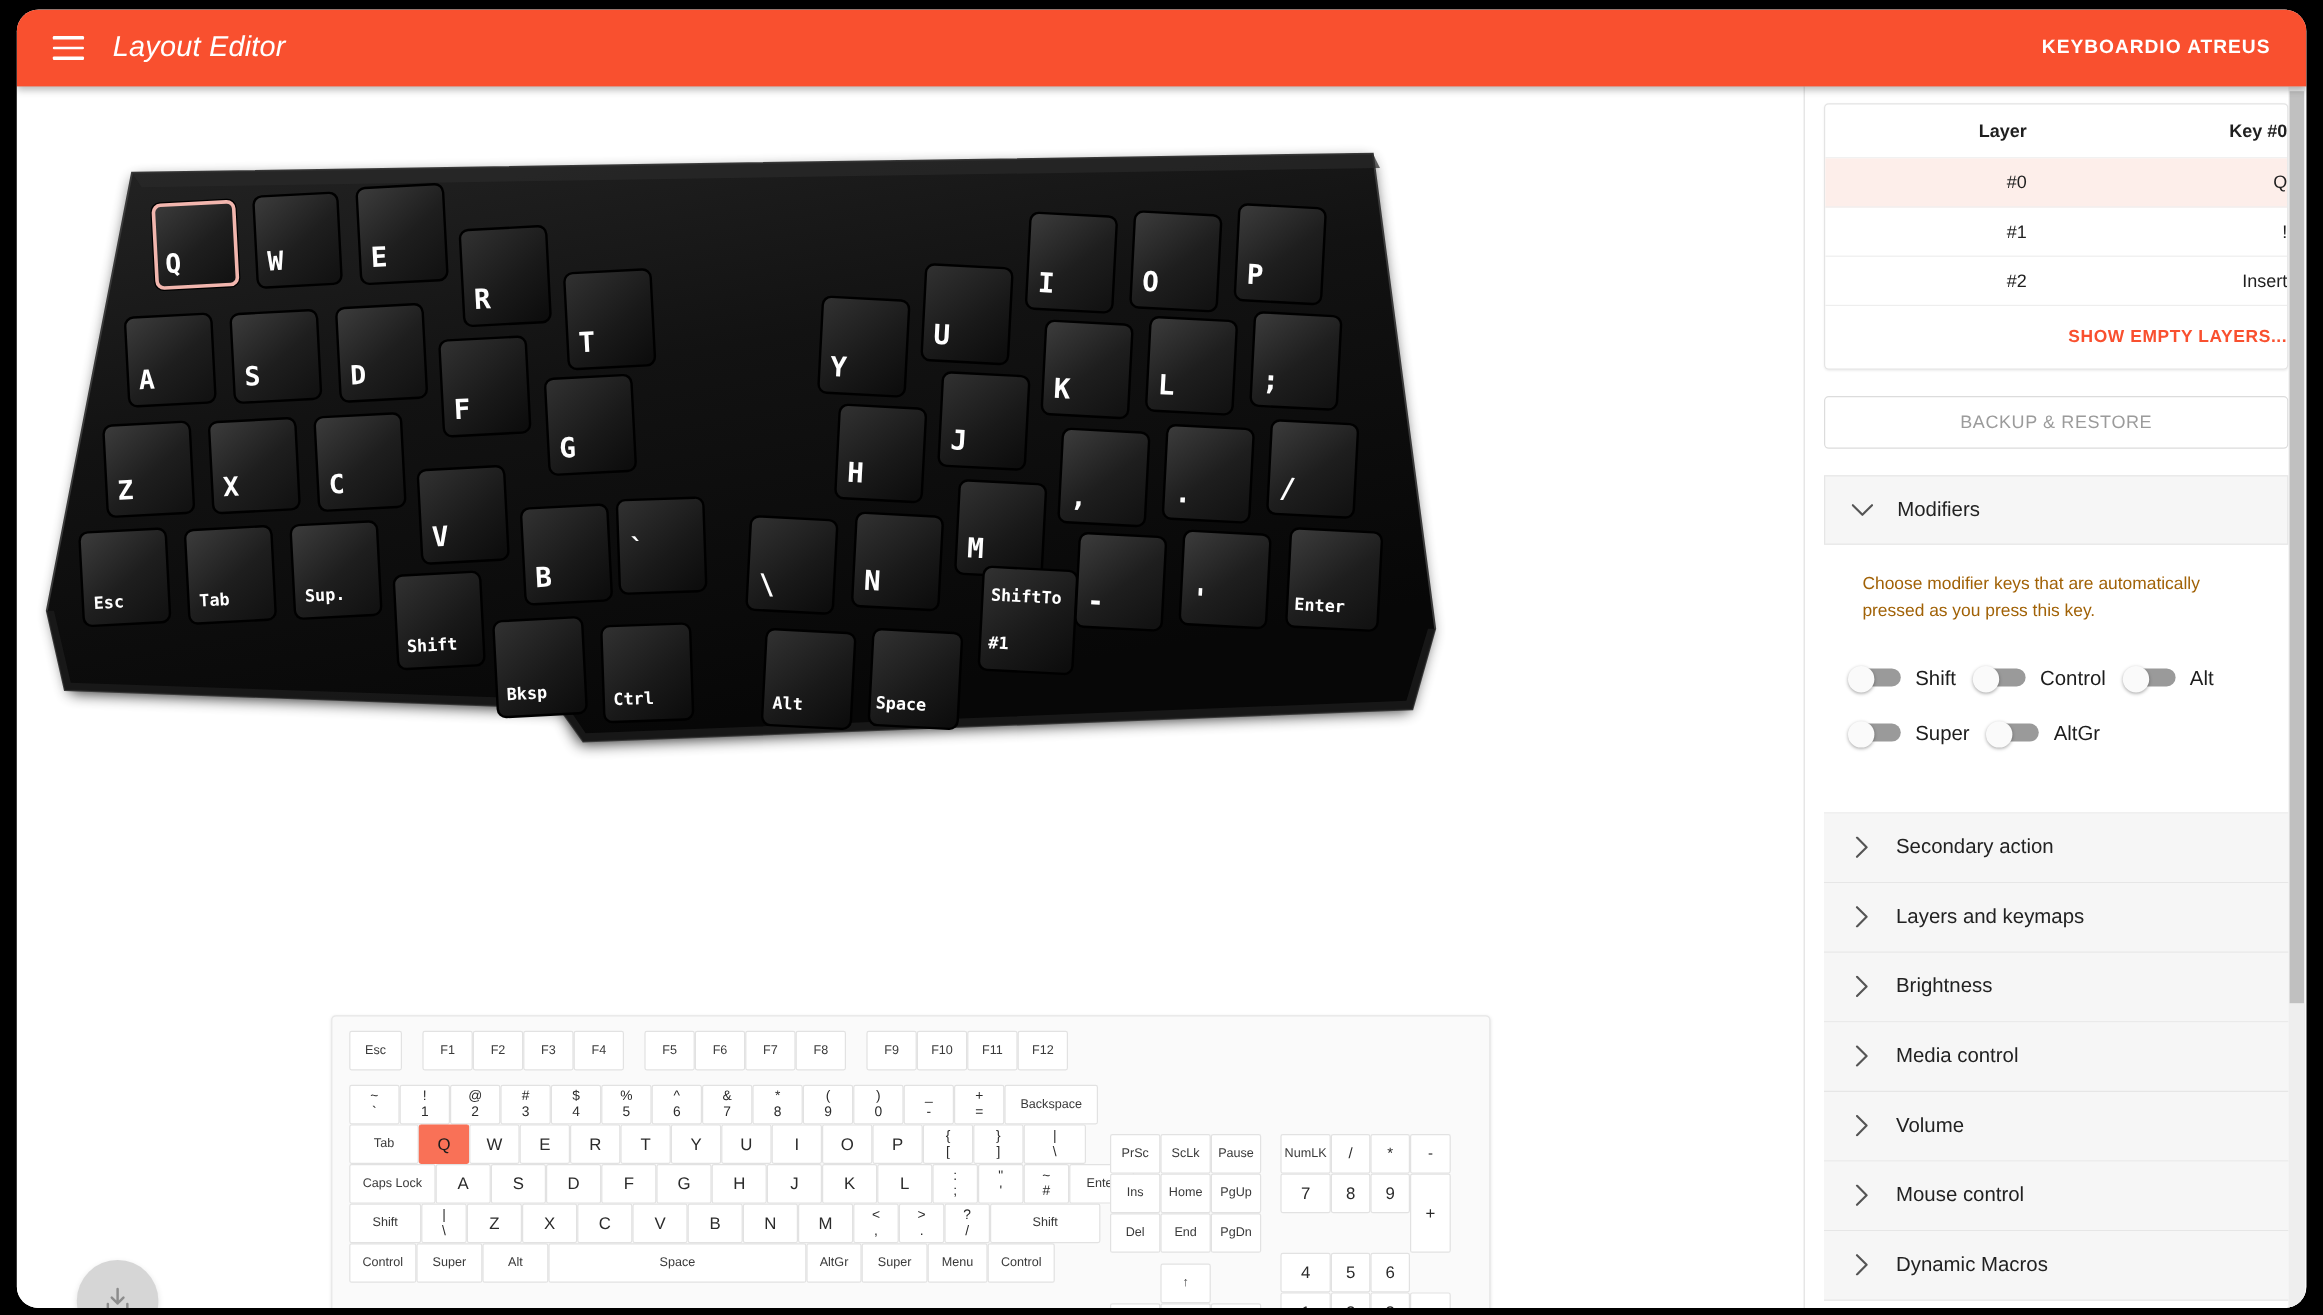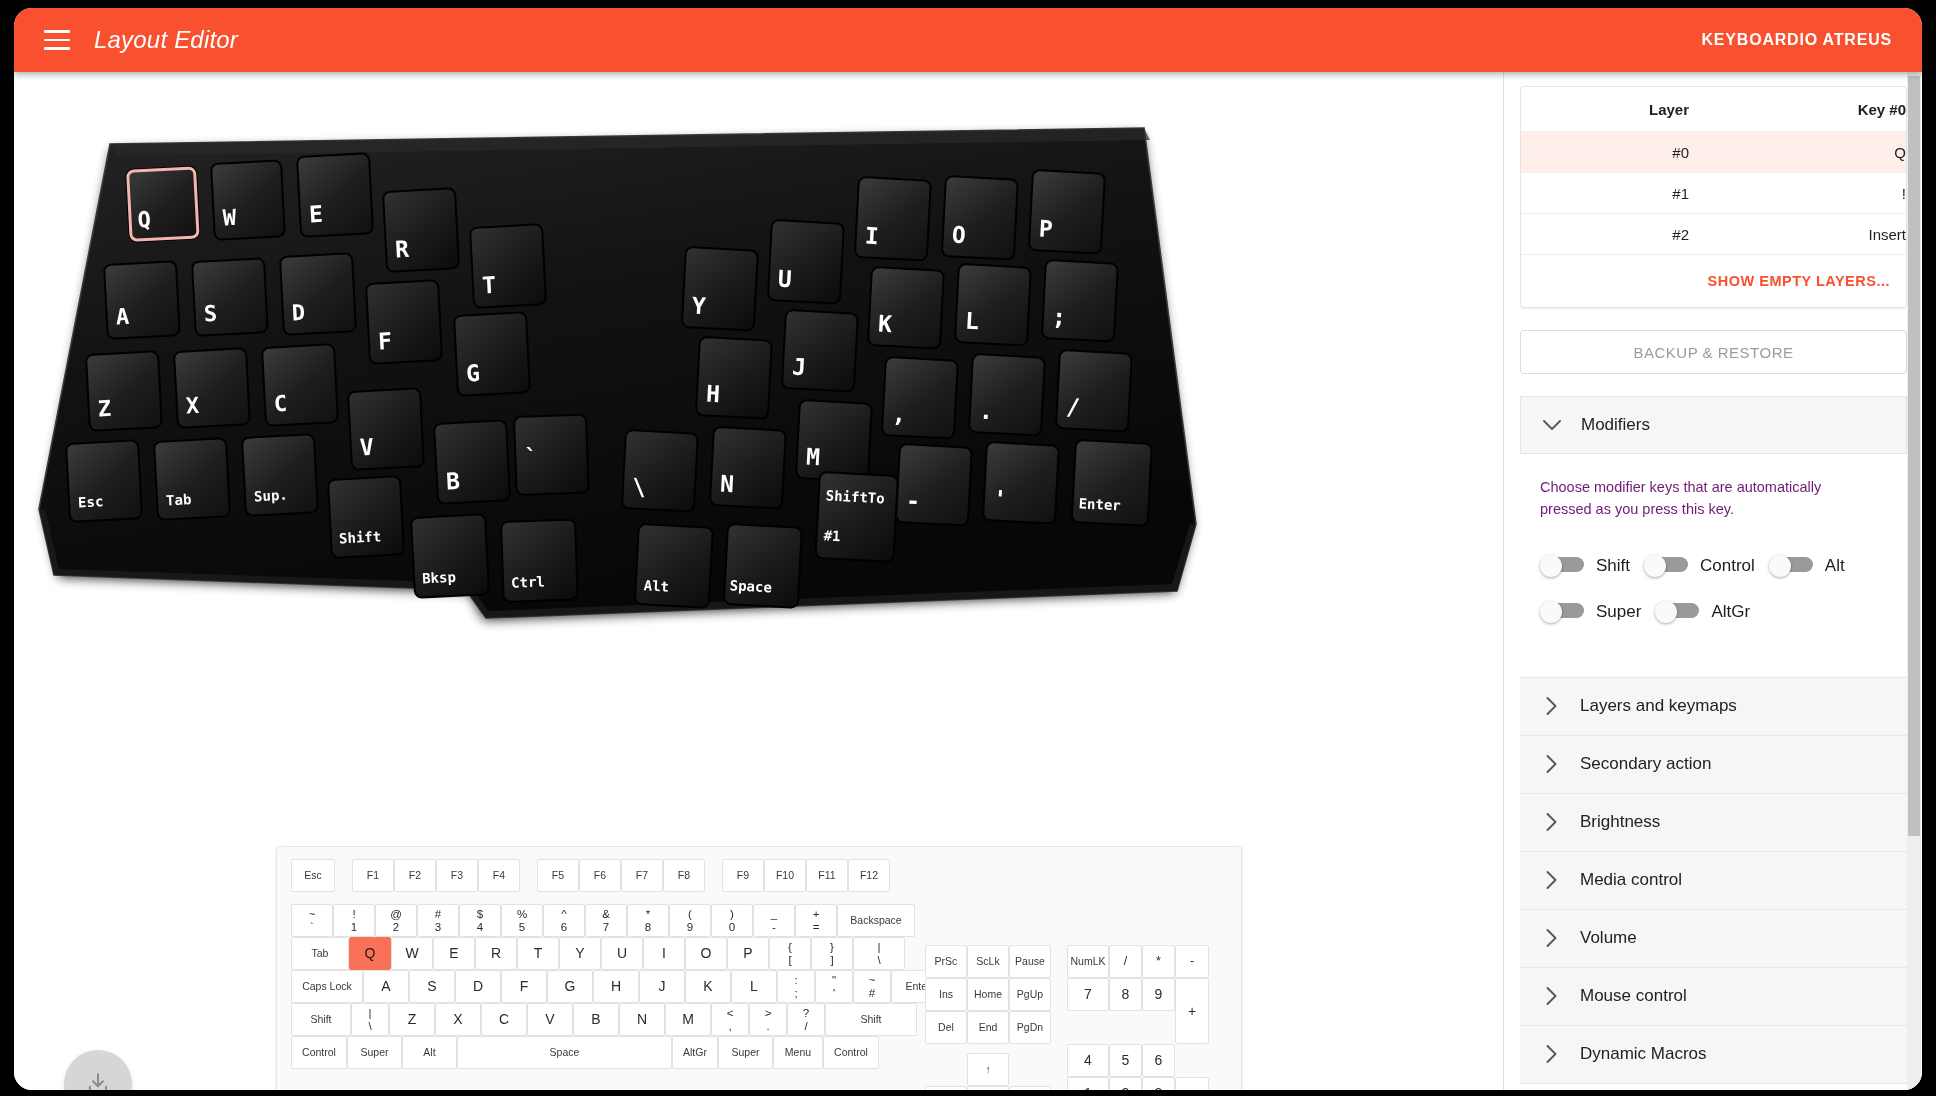--- a/index.html
+++ b/index.html
@@ -84,40 +84,40 @@
     border:1px solid #e4e4e4; border-radius:4px; background:#fff;
     box-shadow:0 1px 2px rgba(0,0,0,.07); overflow:hidden;
   }
   .lyr-row { display:flex; height:41px; align-items:center;
     border-bottom:1px solid #eeeeee; font-size:15px; color:#1f1f1f;text-align:right; }
   .lyr-row.head { font-weight:700; height:45px; }
   .lyr-row.hl { background:#fdeeea; }
   .lyr-row .c1 { width:168px; padding-left:16px; }
   .lyr-row .c2 { flex:1; }
   .lyr-foot { height:52px; display:flex; align-items:center;
-    justify-content:flex-end; padding-right:16px; }
+    justify-content:flex-end; }
   .lyr-foot span { color:#f9502f; font-size:14.5px; font-weight:700;
     letter-spacing:.5px; cursor:pointer; }
 
   .btn-outline {
     margin-top:22px; width:100%; height:44px; border:1px solid #dcdcdc;
     border-radius:4px; background:#fff; color:#9b9b9b; font-size:15px;
     font-weight:500; letter-spacing:.5px; display:flex; align-items:center;
     justify-content:center; font-family:inherit;
   }
 
   .accordion { margin-top:22px; }
   .acc-head {
     display:flex; align-items:center; height:58px; background:#f6f6f6;
     border:1px solid #e6e6e6; padding:0 20px; font-size:17px; color:#222;
   }
   .acc-head .chev { width:22px; margin-right:18px; display:flex;
     align-items:center; justify-content:center; color:#555; }
   .acc-body { padding:22px 20px 4px 20px; }
-  .acc-desc { font-size:14.5px; color:#701a75; line-height:1.55; max-width:320px; }
+  .acc-desc { font-size:14.5px; color:#a16207; line-height:1.55; max-width:320px;margin-left:12px; }
 
   .mods { margin-top:34px; }
   .mod-line { display:flex; align-items:center; gap:0; margin-bottom:24px; }
   .mod-item { display:flex; align-items:center; margin-right:14px; }
   .sw { width:44px; height:22px; position:relative; margin-right:12px;
     display:inline-block; }
   .sw .track { position:absolute; right:0; top:2px; width:36px; height:15px;
     border-radius:8px; background:#9a9a9a; }
   .sw .knob { position:absolute; left:0; top:0; width:22px; height:22px;
     border-radius:50%; background:#fafafa; box-shadow:0 1px 3px rgba(0,0,0,.35); }
@@ -706,29 +706,29 @@
         </div>
       </div>
 
       <div class="acc-list">
         <div class="acc-item">
           <span class="chev">
               <svg width="11" height="18" viewBox="0 0 11 18">
                 <path d="M1.5 1 L9.5 9 L1.5 17" fill="none" stroke="#555" stroke-width="1.8" stroke-linecap="round" stroke-linejoin="round"></path>
               </svg>
             </span>
-          <span>Layers and keymaps</span>
+          <span>Secondary action</span>
         </div>
         <div class="acc-item">
           <span class="chev">
               <svg width="11" height="18" viewBox="0 0 11 18">
                 <path d="M1.5 1 L9.5 9 L1.5 17" fill="none" stroke="#555" stroke-width="1.8" stroke-linecap="round" stroke-linejoin="round"></path>
               </svg>
             </span>
-          <span>Secondary action</span>
+          <span>Layers and keymaps</span>
         </div>
         <div class="acc-item">
           <span class="chev">
               <svg width="11" height="18" viewBox="0 0 11 18">
                 <path d="M1.5 1 L9.5 9 L1.5 17" fill="none" stroke="#555" stroke-width="1.8" stroke-linecap="round" stroke-linejoin="round"></path>
               </svg>
             </span>
           <span>Brightness</span>
         </div>
         <div class="acc-item">

